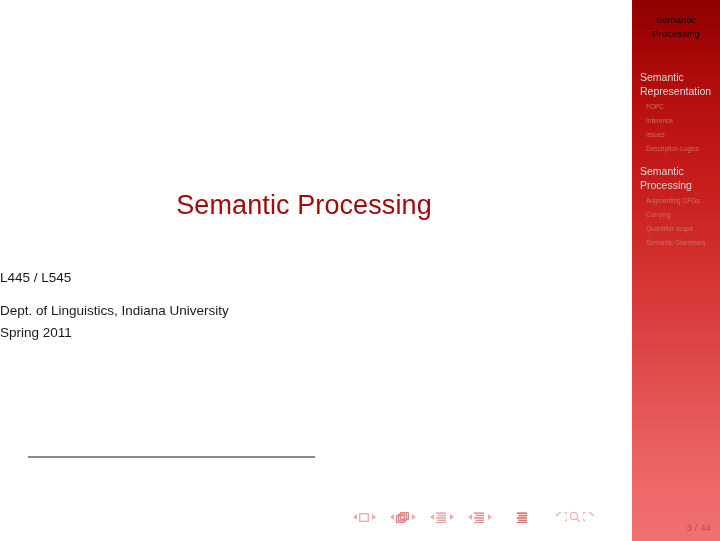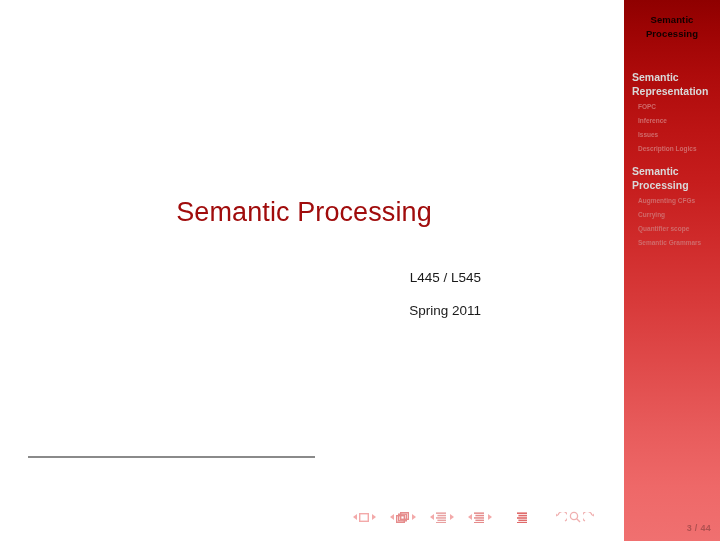--- a/index.html
+++ b/index.html
@@ -19,36 +19,35 @@
     height: 541px;
     background: #ffffff;
     overflow: hidden;
   }
 
   
   #sidebar {
     position: absolute;
     top: 0;
     right: 0;
-    width: 96px;
+    width: 88px;
     height: 541px;
     background: linear-gradient(to bottom,
         #8f0000 0%,
         #9e0404 6%,
         #ae0b0b 14%,
         #bc1414 24%,
         #c61d1d 34%,
         #cf2a2a 44%,
         #d83a3a 56%,
         #e04b4b 68%,
         #e85c5c 80%,
         #ee6868 90%,
         #f07070 100%);
     box-sizing: border-box;
-    font-weight: bold;
   }
 
   
   .sb-header {
     padding: 13px 8px 0 8px;
     text-align: center;
     color: #120000;
     font-size: 9.5px;
     line-height: 14px;
     letter-spacing: .1px;
@@ -92,30 +91,30 @@
     left: 0;
     top: 188px;
     width: 608px;
     text-align: center;
   }
   #doc-title {
     color: #a00c0c;
     font-size: 27px;
     line-height: 34px;
     font-weight: normal;
-    margin: 7px;
+    margin: 0;
     letter-spacing: .1px;
   }
 
   #subtitle-block {
     position: absolute;
     left: 0;
     top: 268px;
     width: 481px;
-    text-align: right;
+    text-align: left;
     color: #1a1a1a;
   }
   #course-code {
     font-size: 13.5px;
     line-height: 20px;
   }
   #institute {
     margin-top: 12px;
     font-size: 13.5px;
     line-height: 22px;
@@ -181,20 +180,21 @@
 
   <div id="main">
 
     <div id="title-block">
       <div id="doc-title">Semantic Processing</div>
     </div>
 
     <div id="subtitle-block">
       <div id="course-code">L445 / L545</div>
       <div id="institute">
+        <span class="ln">Dept. of Linguistics, Indiana University</span>
         <span class="ln">Spring 2011</span>
       </div>
     </div>
 
     <div id="rule"></div>
 
     <div id="navbar">
 
       <div class="nav-group">
         <span class="nav-arrow left"></span>

